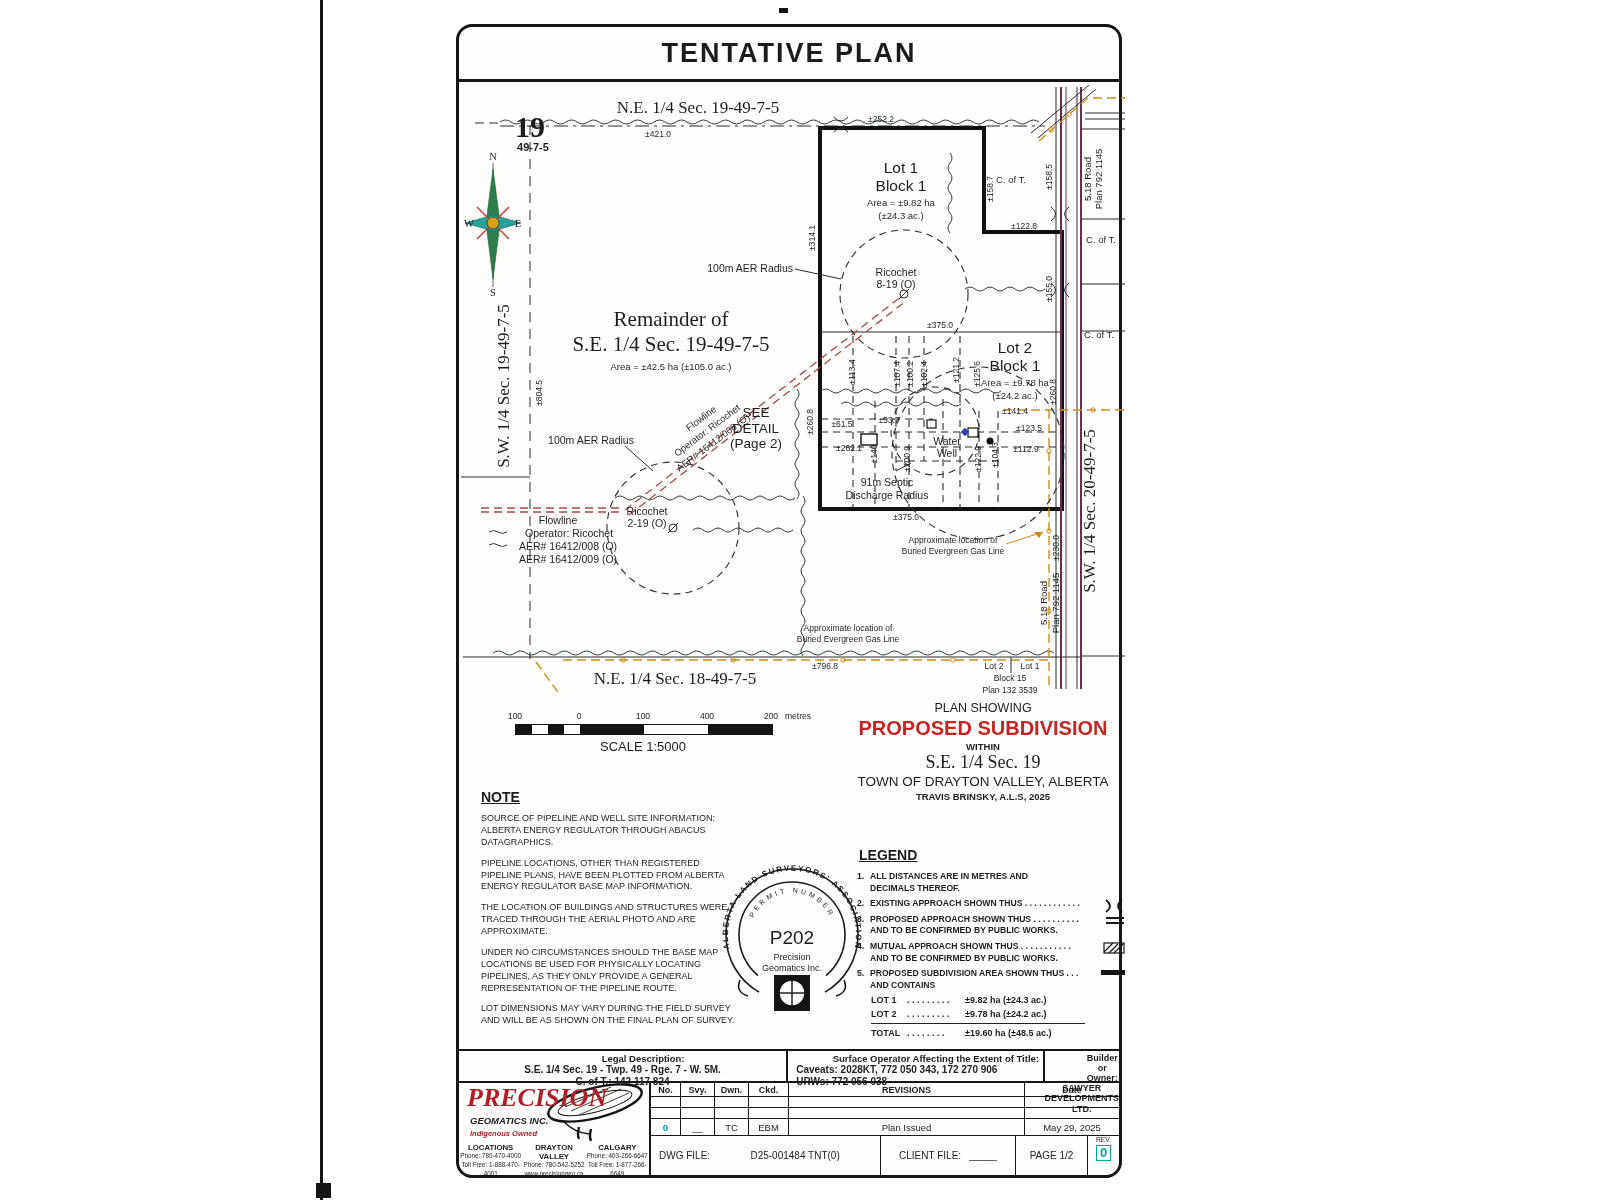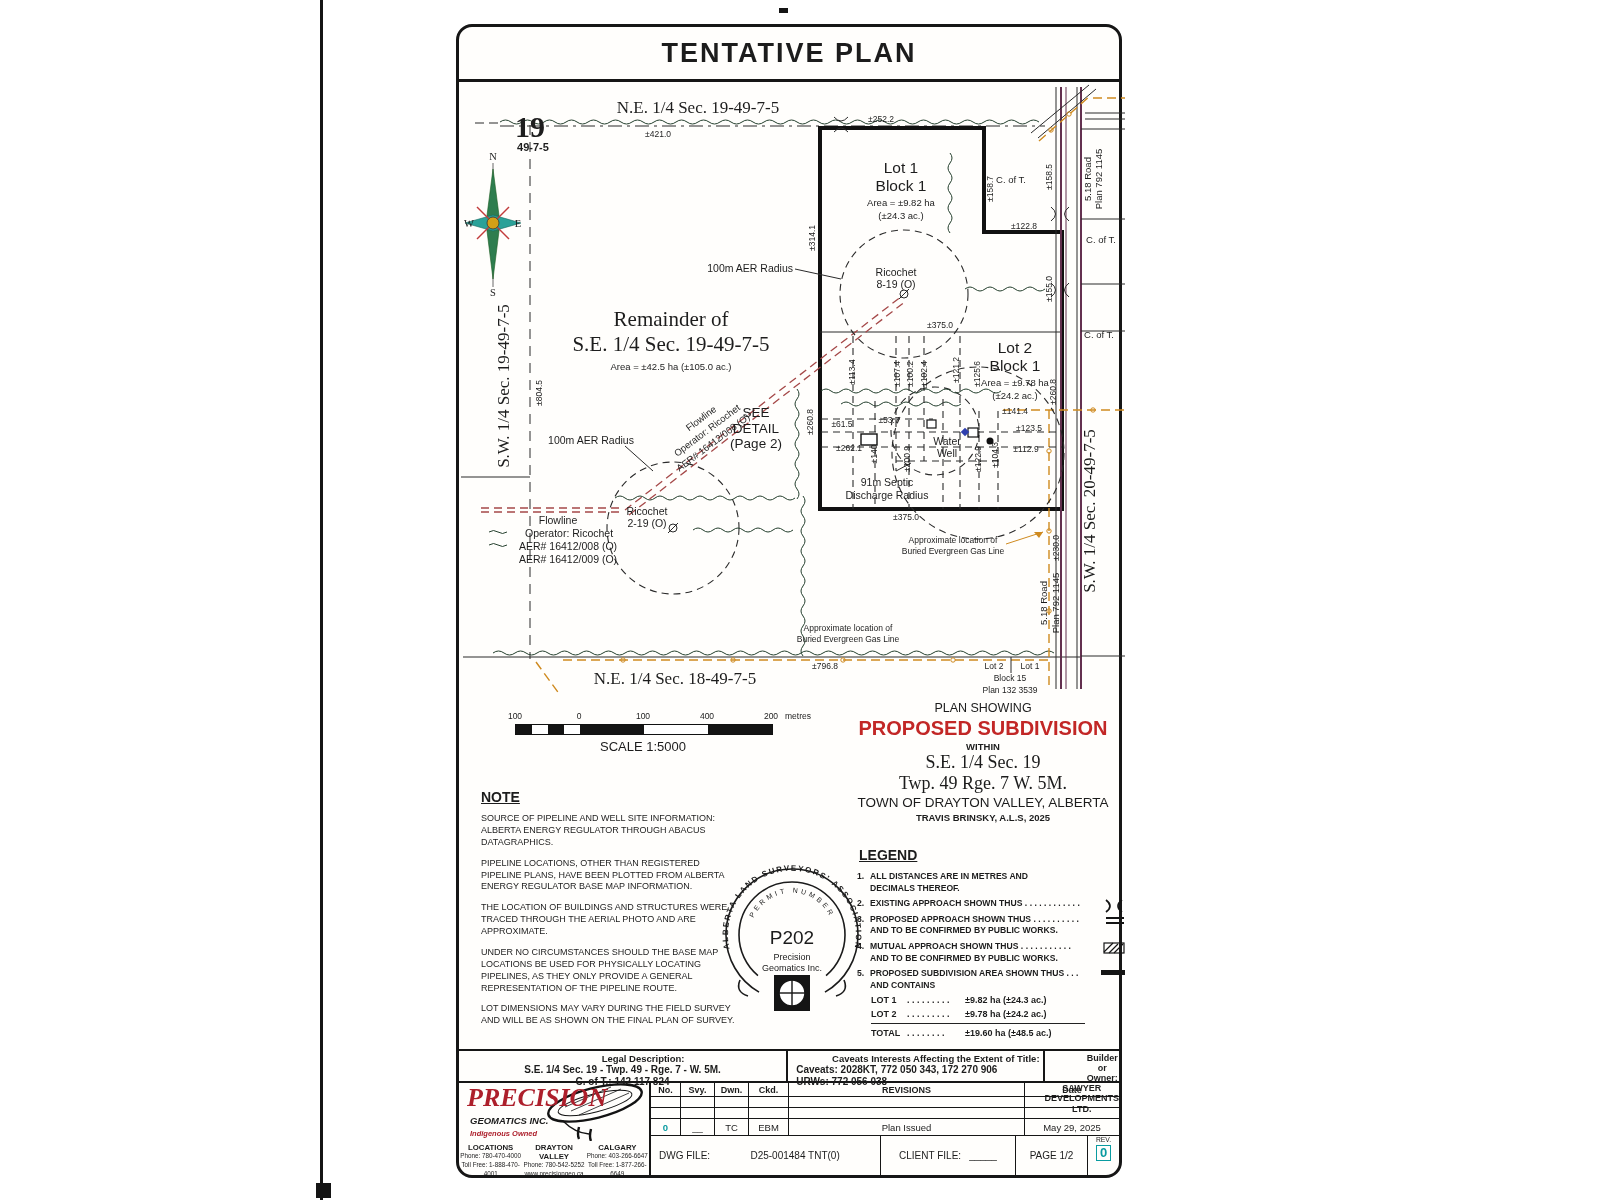--- a/index.html
+++ b/index.html
@@ -357,21 +357,20 @@
         <div class="sbk" style="width:64px"></div>
       </div>
       <div class="sb-scale">SCALE 1:5000</div>
     </div>
 
     <div class="plantitle">
       <p class="pt1">PLAN SHOWING</p>
       <p class="pt2">PROPOSED SUBDIVISION</p>
       <p class="pt3">WITHIN</p>
       <p class="pt45">S.E. 1/4 Sec. 19</p>
-      <p class="pt45">Twp. 49  Rge. 7  W. 5M.</p>
       <p class="pt6">TOWN OF DRAYTON VALLEY, ALBERTA</p>
       <p class="pt7">TRAVIS BRINSKY, A.L.S, 2025</p>
     </div>
 
     <div class="note">
       <div class="blk-h">NOTE</div>
       <p>SOURCE OF PIPELINE AND WELL SITE INFORMATION: ALBERTA ENERGY REGULATOR THROUGH ABACUS DATAGRAPHICS.</p>
       <p>PIPELINE LOCATIONS, OTHER THAN REGISTERED PIPELINE PLANS, HAVE BEEN PLOTTED FROM ALBERTA ENERGY REGULATOR BASE MAP INFORMATION.</p>
       <p>THE LOCATION OF BUILDINGS AND STRUCTURES WERE TRACED THROUGH THE AERIAL PHOTO AND ARE APPROXIMATE.</p>
       <p>UNDER NO CIRCUMSTANCES SHOULD THE BASE MAP LOCATIONS BE USED FOR PHYSICALLY LOCATING PIPELINES, AS THEY ONLY PROVIDE A GENERAL REPRESENTATION OF THE PIPELINE ROUTE.</p>
@@ -459,21 +458,21 @@
       </div>
     </div>
 
     <div class="infobar">
       <div class="ib-c ib-c1">
         <div class="ib-h">Legal Description:</div>
         <div class="ib-l">S.E. 1/4 Sec. 19 - Twp. 49 - Rge. 7 - W. 5M.</div>
         <div class="ib-l">C. of T.: 142 117 824</div>
       </div>
       <div class="ib-c ib-c2">
-        <div class="ib-h">Caveats Interests Affecting the Extent of Title:</div>
+        <div class="ib-h">Surface Operator Affecting the Extent of Title:</div>
         <div class="ib-l">Caveats: 2028KT, 772 050 343, 172 270 906</div>
         <div class="ib-l">URWs: 772 056 038</div>
       </div>
       <div class="ib-c ib-c3">
         <div class="ib-h">Builder or Owner:</div>
         <div class="ib-l">SAWYER DEVELOPMENTS LTD.</div>
       </div>
     </div>
 
     <div class="titleblock">

